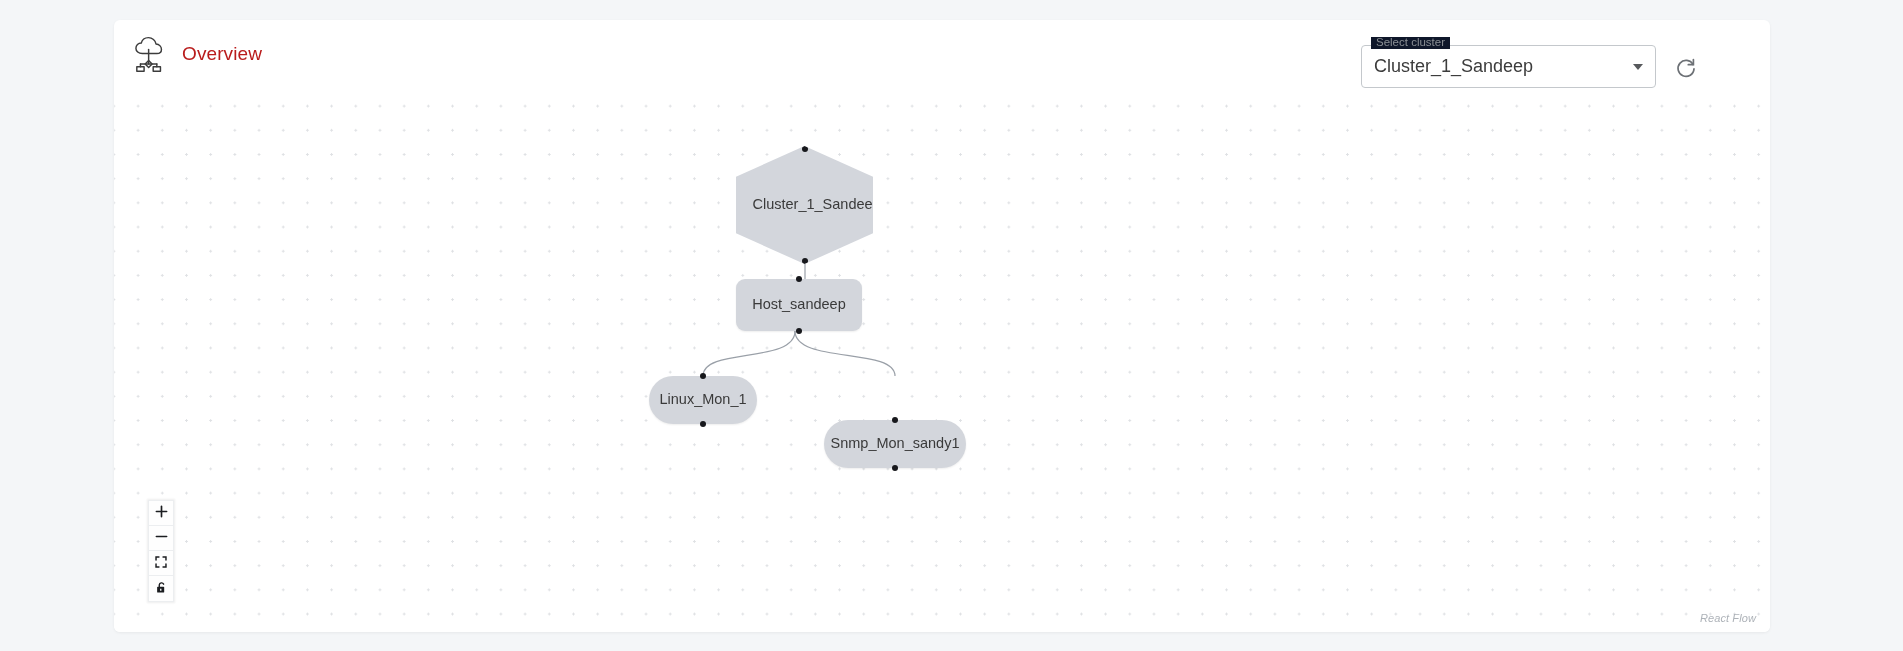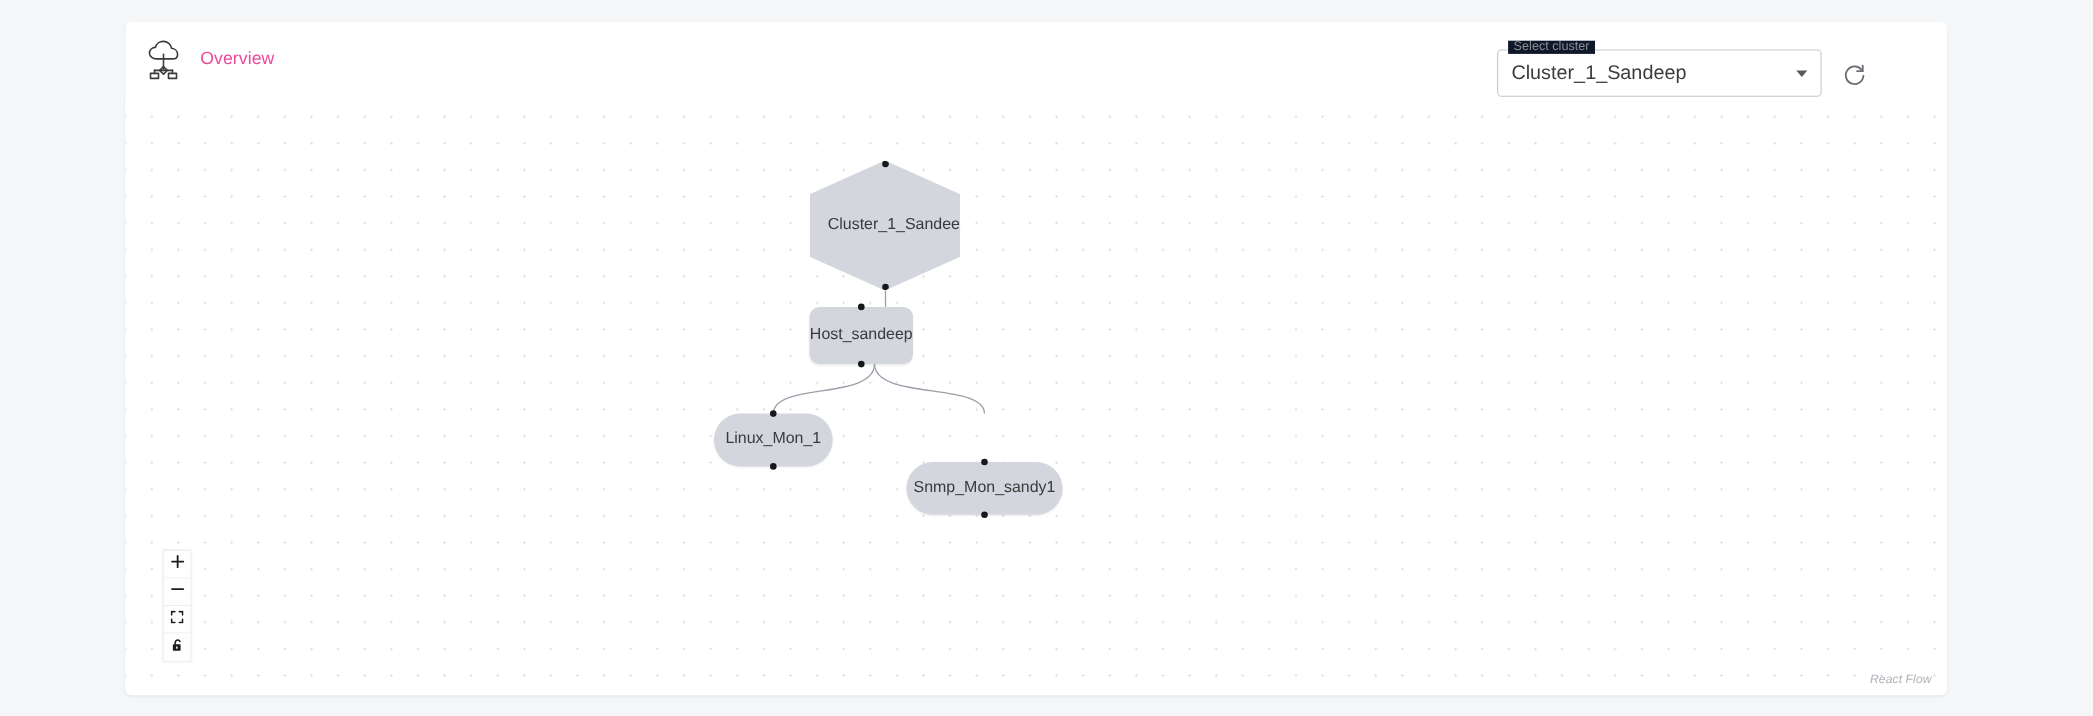--- a/index.html
+++ b/index.html
@@ -41,22 +41,22 @@
     display: flex;
     align-items: center;
     gap: 12px;
   }
   .brand-logo {
     width: 40px;
     height: 40px;
     display: block;
   }
   .brand-title {
-    font-size: 16px;
-    color: #ec4899;
+    font-size: 19px;
+    color: #b91c1c;
     font-weight: 400;
     letter-spacing: .1px;
     white-space: nowrap;
   }
 
   
   .select-wrap {
     position: absolute;
     right: 114px;
     top: 25px;
@@ -156,21 +156,21 @@
     height: 118px;
     background: #d3d6dc;
     clip-path: polygon(50% 0%, 100% 26%, 100% 74%, 50% 100%, 0% 74%, 0% 26%);
     padding: 0 14px;
   }
   .node-hex .node-label { max-width: 104px; }
 
   .node-rect {
     left: 622px;
     top: 187px;
-    width: 94px;
+    width: 126px;
     height: 52px;
     border-radius: 9px;
     box-shadow: 0 1px 2px rgba(0,0,0,0.07);
   }
 
   .node-pill {
     height: 48px;
     border-radius: 26px;
     box-shadow: 0 1px 2px rgba(0,0,0,0.07);
     padding: 0 16px;

